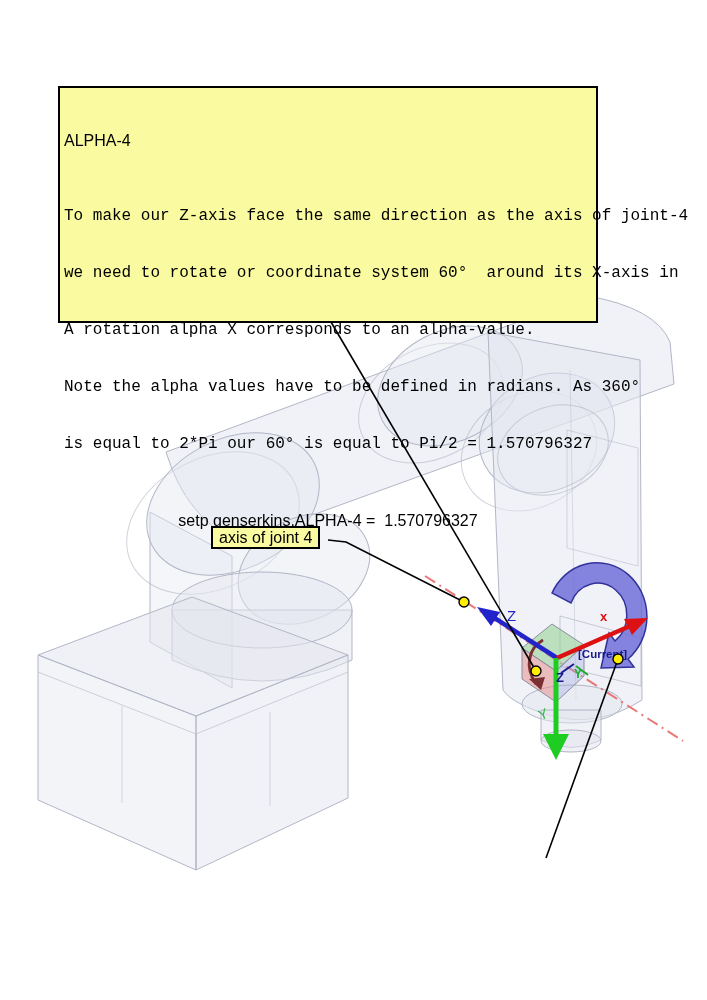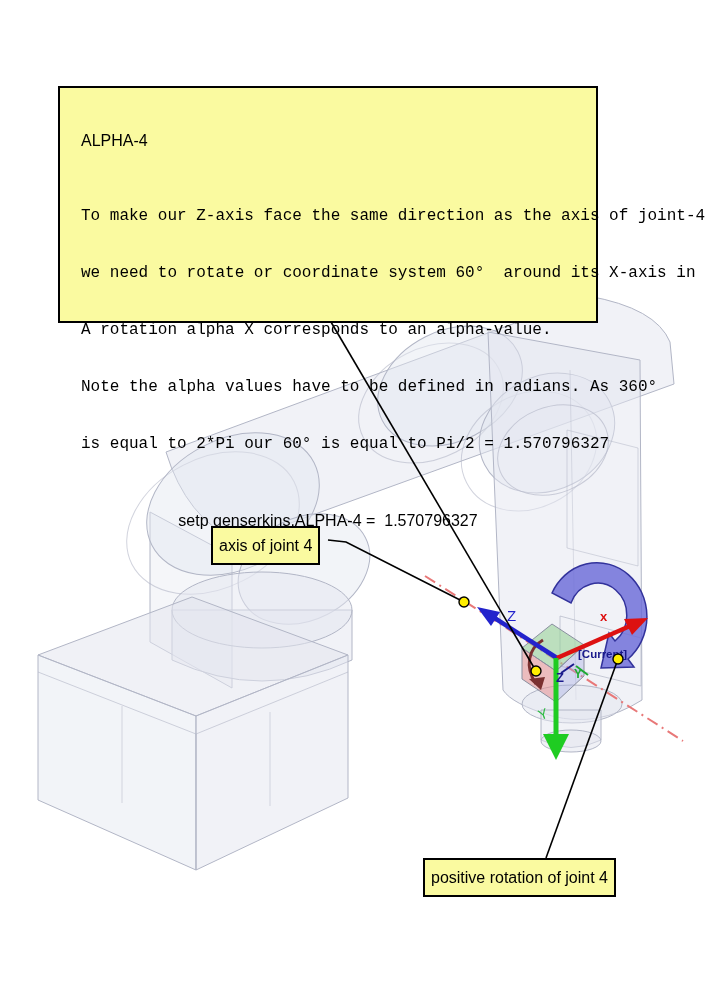--- a/index.html
+++ b/index.html
@@ -5,25 +5,25 @@
   html,body{margin:0;padding:0;background:#ffffff;}
   #stage{
     position:relative;width:707px;height:1000px;background:#ffffff;overflow:hidden;
     font-family:"Liberation Sans",sans-serif;color:#000;
   }
   #scene{position:absolute;left:0;top:0;}
   .callout{
     position:absolute;background:#FAFAA0;border:2px solid #000;
     box-sizing:border-box;white-space:pre;line-height:19px;font-size:16px;
   }
-  .note-box{left:58px;top:86px;width:540px;height:237px;padding:5px 21px;}
+  .note-box{left:58px;top:86px;width:540px;height:237px;padding:5px 4px;}
   .note-title{margin:0 0 19px 0;}
   .note-line{white-space:pre;font-family:Liberation Mono, monospace;}
   .note-command{margin-top:19px;white-space:pre;text-align:center;}
-  .small-label{padding:8px 6px;}
+  .small-label{padding:0 6px;}
   .axis-label{left:211px;top:526px;}
   .rotation-label{left:423px;top:858px;}
   svg text{font-family:"Liberation Sans",sans-serif;}
 </style>
 </head>
 <body>
 
 <div id="stage">
 
   <svg id="scene" width="707" height="1000" viewBox="0 0 707 1000">
@@ -114,15 +114,14 @@
     <div class="note-title">ALPHA-4</div>
     <div class="note-line">To make our Z-axis face the same direction as the axis of joint-4</div>
     <div class="note-line">we need to rotate or coordinate system 60°  around its X-axis in</div>
     <div class="note-line">A rotation alpha X corresponds to an alpha-value.</div>
     <div class="note-line">Note the alpha values have to be defined in radians. As 360°</div>
     <div class="note-line">is equal to 2*Pi our 60° is equal to Pi/2 = 1.570796327</div>
     <div class="note-command">setp genserkins.ALPHA-4 =  1.570796327</div>
   </div>
 
   <div class="callout small-label axis-label">axis of joint 4</div>
-  <div class="callout small-label rotation-label">positive rotation of joint 4</div>
 
 </div>
 
 </body></html>

